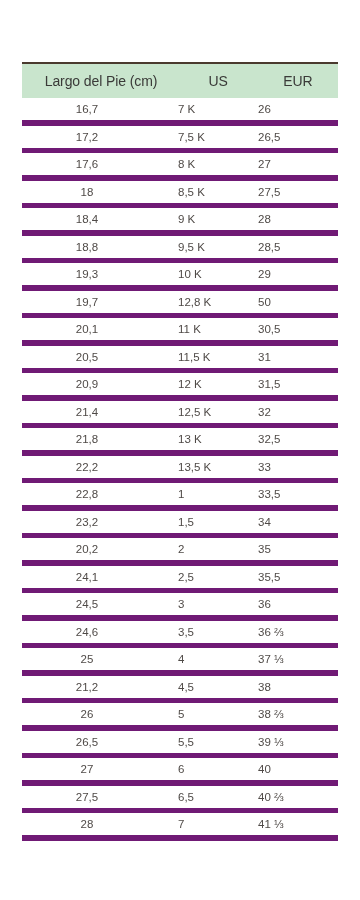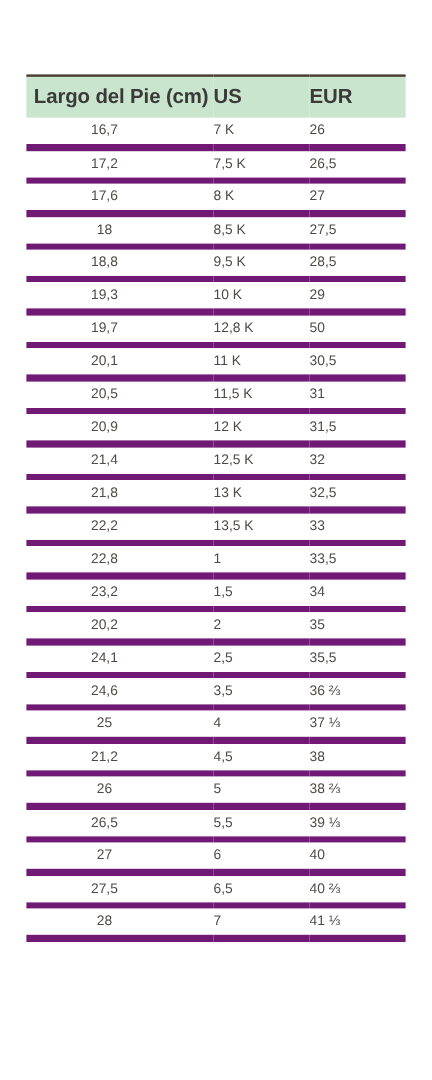--- a/index.html
+++ b/index.html
@@ -29,34 +29,34 @@
   table.size-table col.col-us   { width: 80px; }
   table.size-table col.col-eur  { width: 80px; }
 
   thead tr.header-row {
     background: #c9e5cd;
   }
 
   thead th {
     padding: 0;
     height: 34px;
-    font-size: 17px;
-    font-weight: bold;
+    font-size: 14px;
+    font-weight: normal;
     color: #3a3a38;
     letter-spacing: -0.1px;
     border-top: 2px solid #4a3a2e;
     border-bottom: none;
   }
 
   th.th-foot {
     text-align: center;
     padding-left: 2px;
   }
   th.th-us, th.th-eur {
-    text-align: left;
+    text-align: center;
   }
 
   tbody td {
     height: 22px;
     padding: 0;
     font-size: 11.5px;
     color: #4f4a47;
     border-bottom: 1px solid #9b8f86;
     vertical-align: middle;
   }
@@ -108,20 +108,25 @@
         <tr class="data-row line-dark">
           <td class="cell-foot">17,6</td>
           <td class="cell-us">8 K</td>
           <td class="cell-eur">27</td>
         </tr>
         <tr class="data-row line-light">
           <td class="cell-foot">18</td>
           <td class="cell-us">8,5 K</td>
           <td class="cell-eur">27,5</td>
         </tr>
+        <tr class="data-row line-dark">
+          <td class="cell-foot">18,4</td>
+          <td class="cell-us">9 K</td>
+          <td class="cell-eur">28</td>
+        </tr>
         <tr class="data-row line-light">
           <td class="cell-foot">18,8</td>
           <td class="cell-us">9,5 K</td>
           <td class="cell-eur">28,5</td>
         </tr>
         <tr class="data-row line-dark">
           <td class="cell-foot">19,3</td>
           <td class="cell-us">10 K</td>
           <td class="cell-eur">29</td>
         </tr>
@@ -173,20 +178,25 @@
         <tr class="data-row line-dark">
           <td class="cell-foot">20,2</td>
           <td class="cell-us">2</td>
           <td class="cell-eur">35</td>
         </tr>
         <tr class="data-row line-light">
           <td class="cell-foot">24,1</td>
           <td class="cell-us">2,5</td>
           <td class="cell-eur">35,5</td>
         </tr>
+        <tr class="data-row line-dark">
+          <td class="cell-foot">24,5</td>
+          <td class="cell-us">3</td>
+          <td class="cell-eur">36</td>
+        </tr>
         <tr class="data-row line-light">
           <td class="cell-foot">24,6</td>
           <td class="cell-us">3,5</td>
           <td class="cell-eur">36 ⅔</td>
         </tr>
         <tr class="data-row line-dark">
           <td class="cell-foot">25</td>
           <td class="cell-us">4</td>
           <td class="cell-eur">37 ⅓</td>
         </tr>

